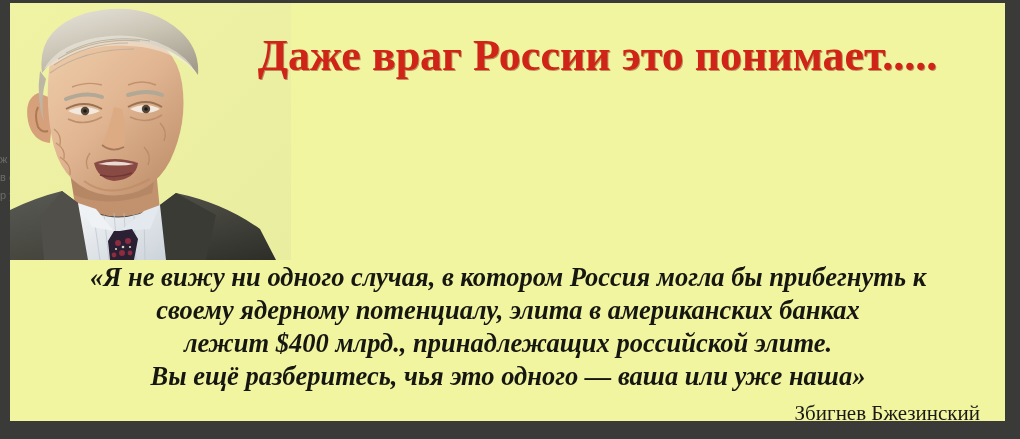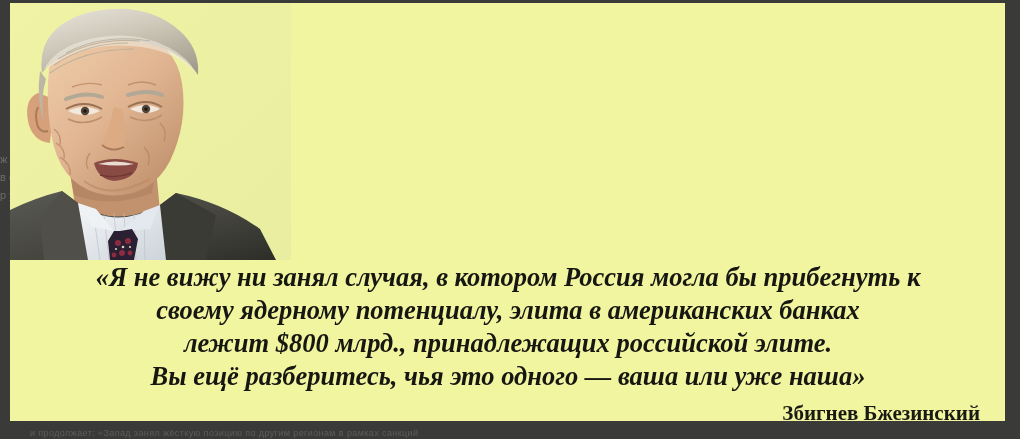--- a/index.html
+++ b/index.html
@@ -106,21 +106,21 @@
     color: #171712;
     white-space: nowrap;
   }
 
   
   #attribution {
     position: absolute;
     right: 25px;
     top: 398px;
     font-family: "Liberation Serif", "DejaVu Serif", serif;
-    font-weight: bold;
+    font-weight: normal;
     font-style: normal;
     font-size: 21px;
     line-height: 24px;
     color: #1a1a14;
     white-space: nowrap;
   }
 </style>
 </head>
 <body>
 
@@ -252,27 +252,27 @@
             <path d="M80 150 Q74 158 78 166"></path>
             <path d="M134 144 Q142 152 138 162"></path>
             <path d="M150 120 Q158 128 154 138"></path>
             <path d="M62 84 Q78 78 92 82"></path>
             <path d="M118 82 Q132 76 146 82"></path>
           </g>
         </g>
       </svg>
     </div>
 
+    <div id="headline">Даже враг России это понимает.....</div>
 
     <div id="quote">
-      <div class="qline">«Я не вижу ни занял случая, в котором Россия могла бы прибегнуть к</div>
+      <div class="qline">«Я не вижу ни одного случая, в котором Россия могла бы прибегнуть к</div>
       <div class="qline">своему ядерному потенциалу, элита в американских банках</div>
-      <div class="qline">лежит $800 млрд., принадлежащих российской элите.</div>
+      <div class="qline">лежит $400 млрд., принадлежащих российской элите.</div>
       <div class="qline">Вы ещё разберитесь, чья это одного — ваша или уже наша»</div>
     </div>
 
     <div id="attribution">Збигнев Бжезинский</div>
 
   </div>
 
-  <div class="bleed-text">и продолжает: «Запад занял жёсткую позицию по другим регионам в рамках санкций</div>
 
 </div>
 
 </body></html>

